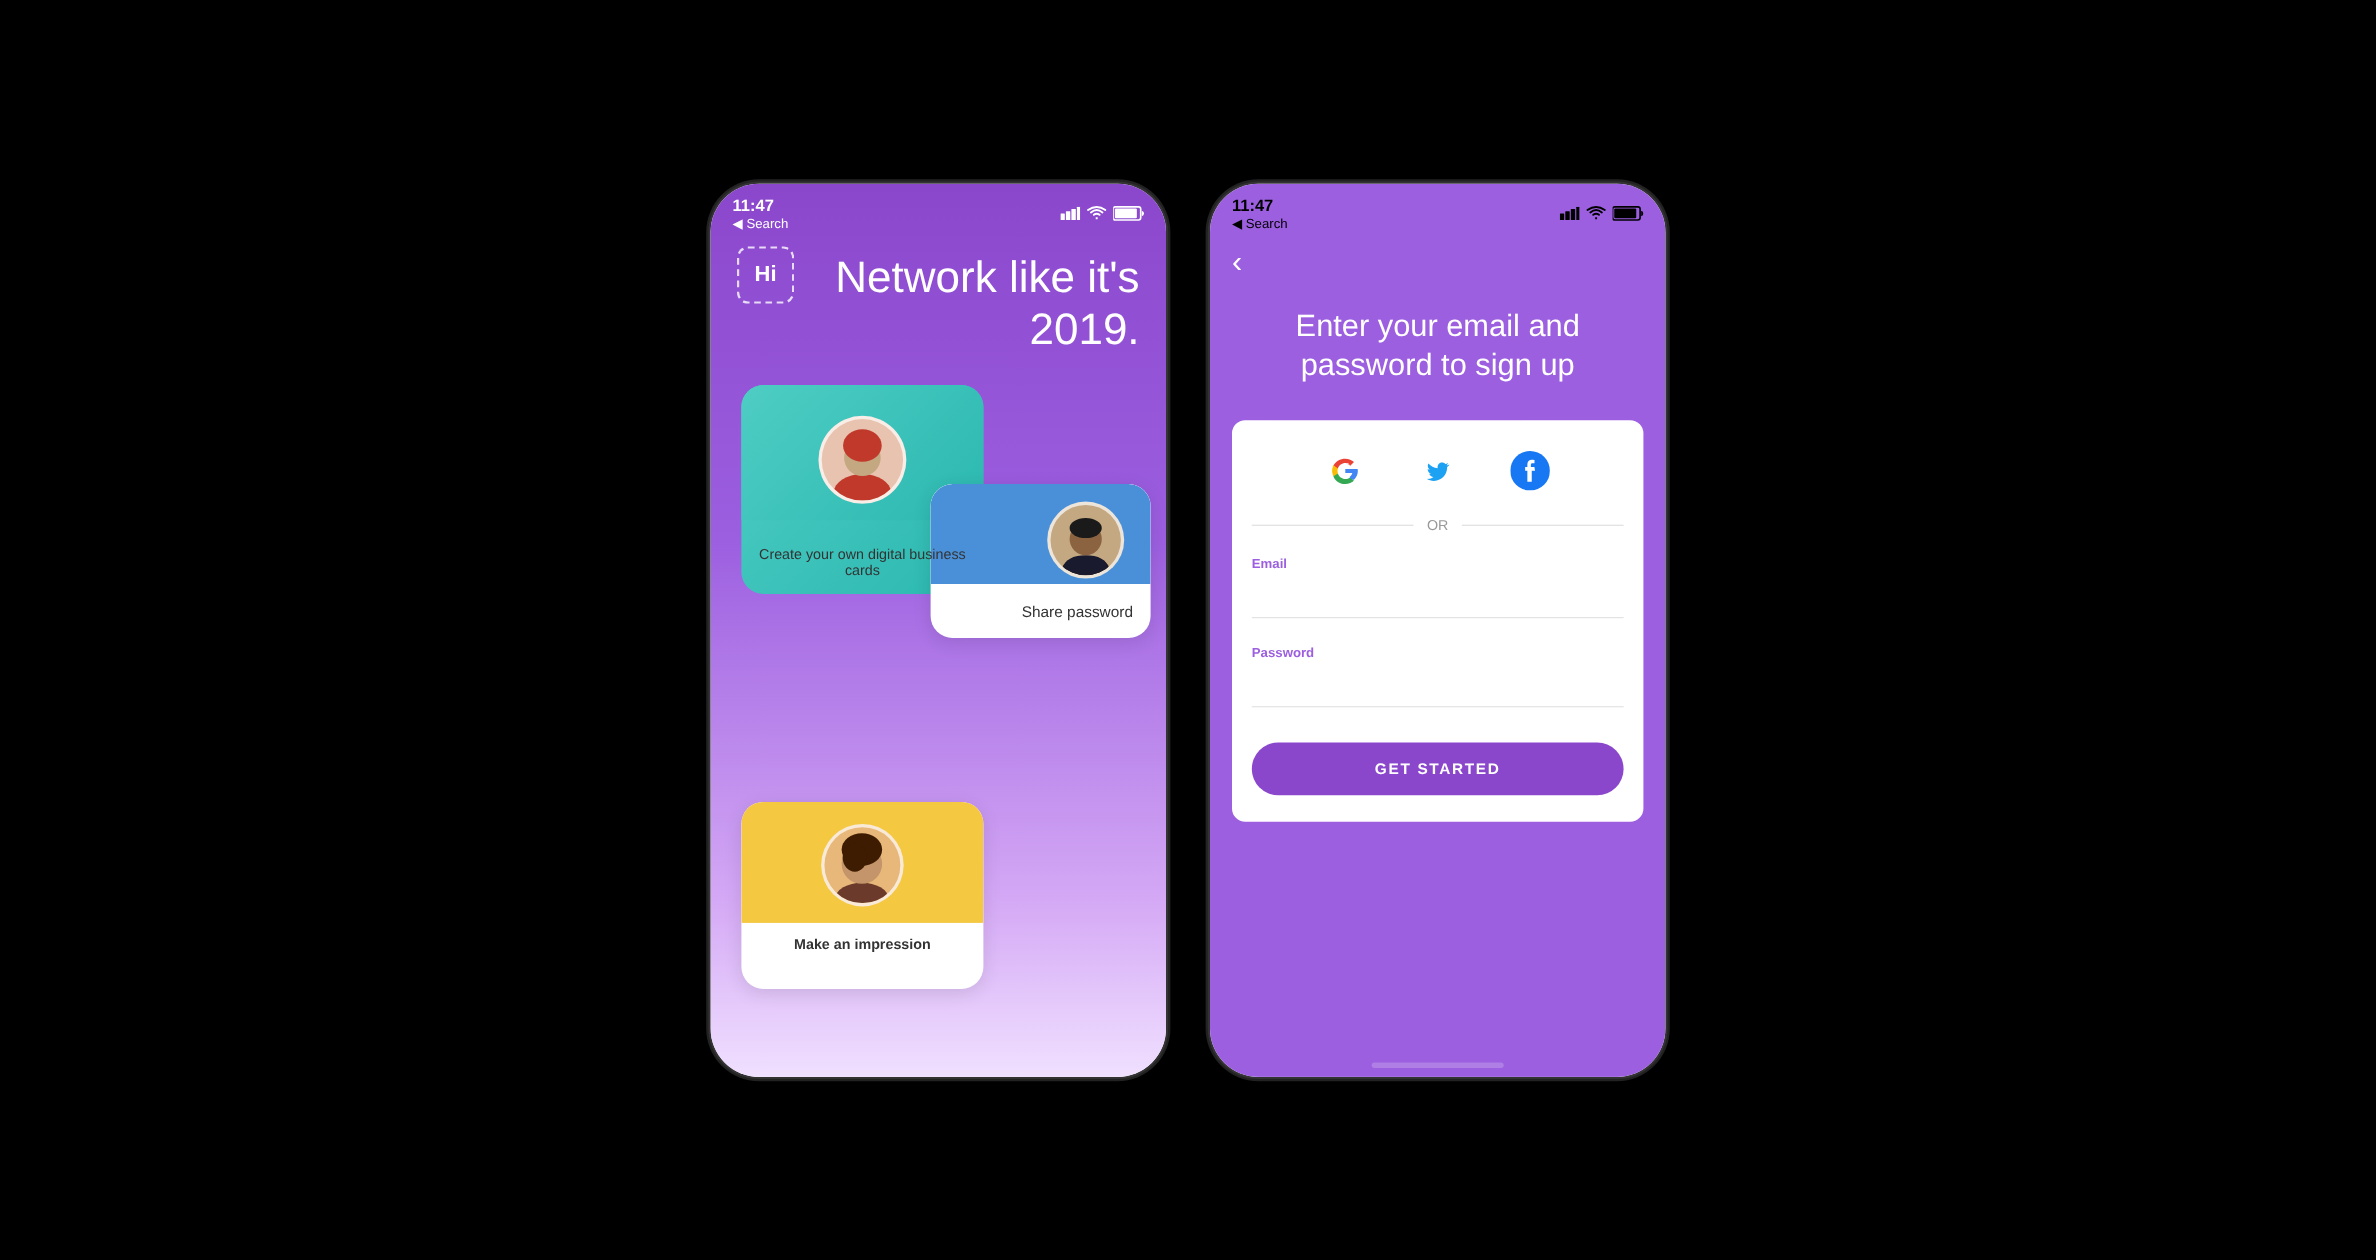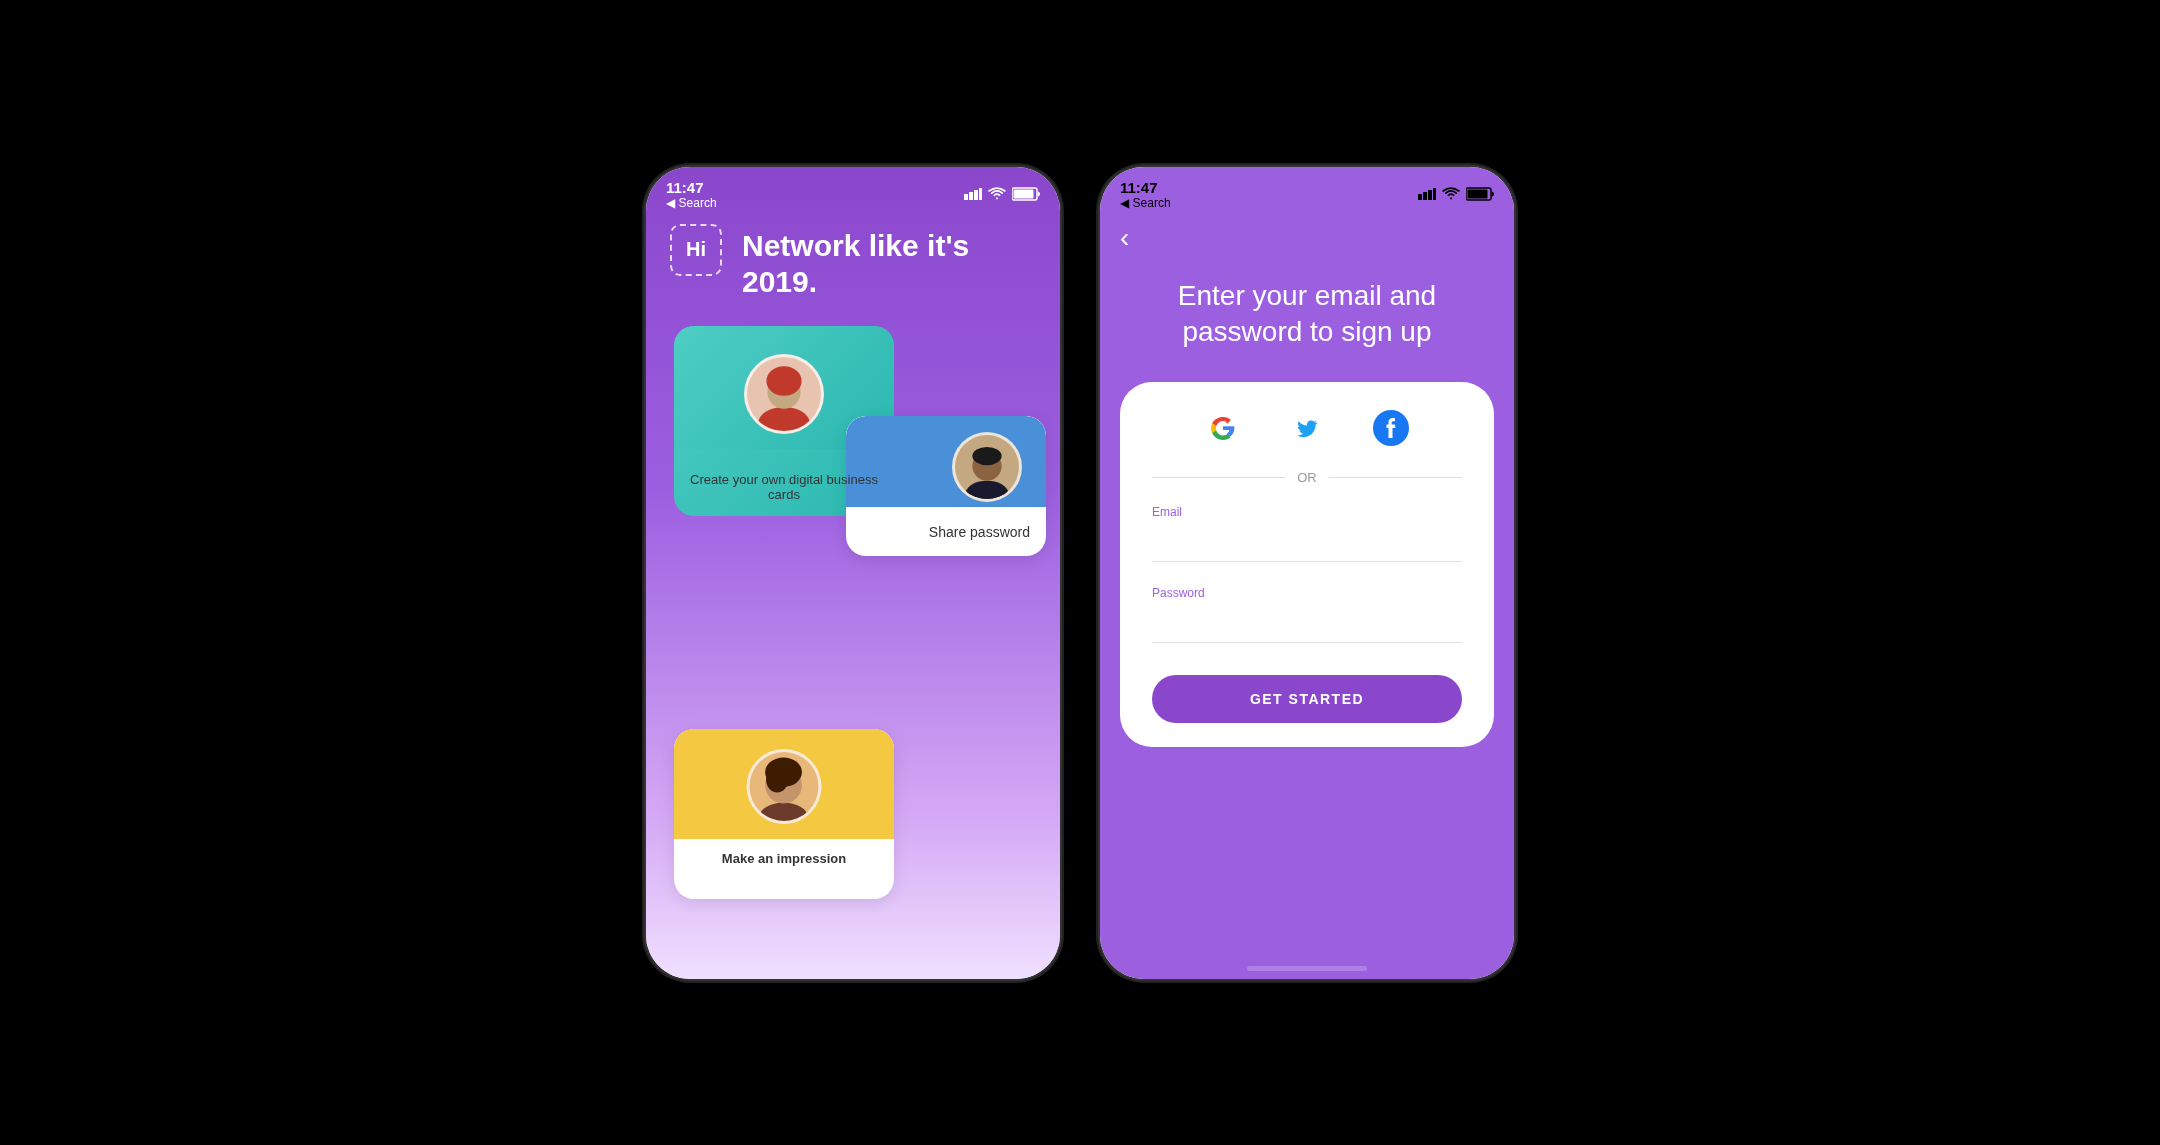--- a/index.html
+++ b/index.html
@@ -68,24 +68,25 @@
       display: flex;
       align-items: center;
       justify-content: center;
       color: #fff;
       font-size: 20px;
       font-weight: 700;
       flex-shrink: 0;
     }
     .screen1-title {
       color: #fff;
-      font-size: 30px;
-      font-weight: 700;
+      font-size: 40px;
+      font-weight: 400;
       line-height: 1.2;
       margin-top: 4px;
+      text-align: right;
     }
     .cards-area {
       flex: 1;
       position: relative;
       margin-top: 16px;
       overflow: hidden;
     }
     
     .card-1 {
       position: absolute;
@@ -275,23 +276,23 @@
     .screen2-title {
       color: #fff;
       font-size: 28px;
       font-weight: 400;
       line-height: 1.3;
       padding: 16px 36px;
       text-align: center;
     }
     .signup-card {
       background: #fff;
-      border-radius: 32px;
+      border-radius: 12px;
       margin: 16px 20px;
-      padding: 24px 32px;
+      padding: 24px 18px;
     }
     .social-buttons {
       display: flex;
       justify-content: center;
       gap: 40px;
       margin-bottom: 20px;
     }
     .social-btn {
       width: 44px;
       height: 44px;
@@ -323,20 +324,21 @@
       border-bottom: 1px solid #e0e0e0;
       font-size: 16px;
       color: #333;
       margin-bottom: 16px;
       outline: none;
     }
     .input-label {
       font-size: 12px;
       color: #9c5fe0;
       margin-bottom: 4px;
+      font-weight: bold;
     }
     .input-group {
       margin-bottom: 8px;
     }
     .btn-get-started {
       width: 100%;
       padding: 16px;
       background: #8b47cc;
       border-radius: 30px;
       color: #fff;

